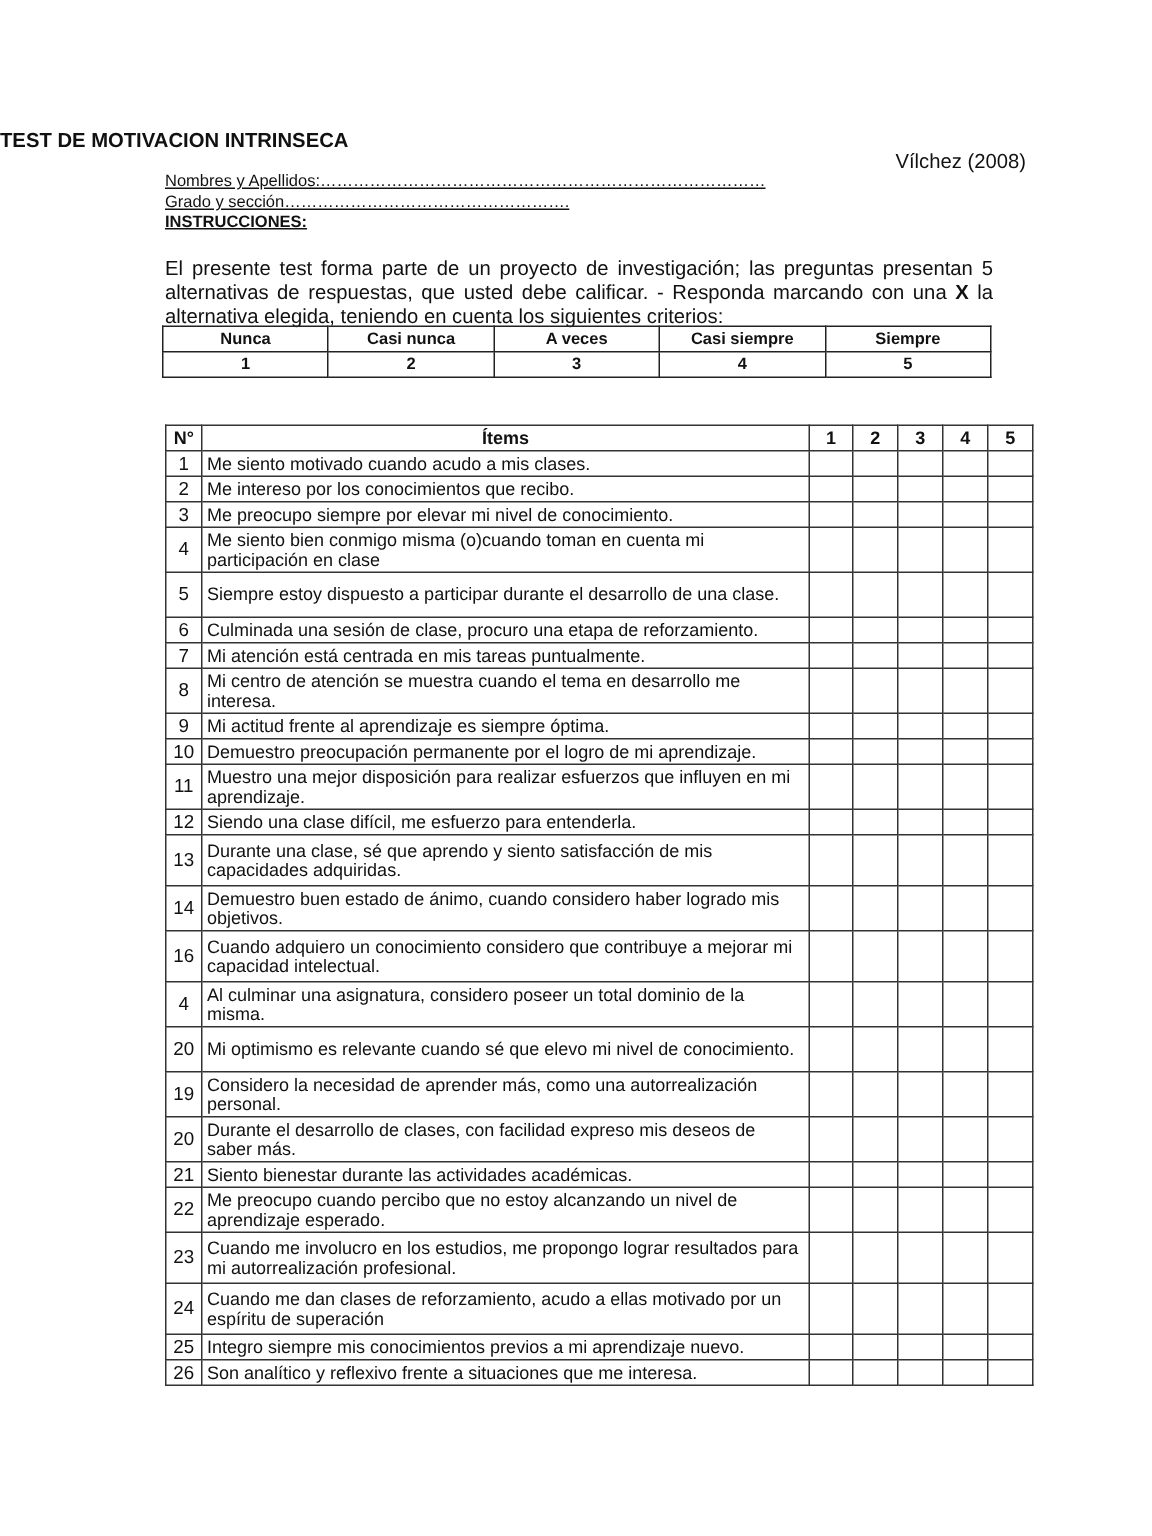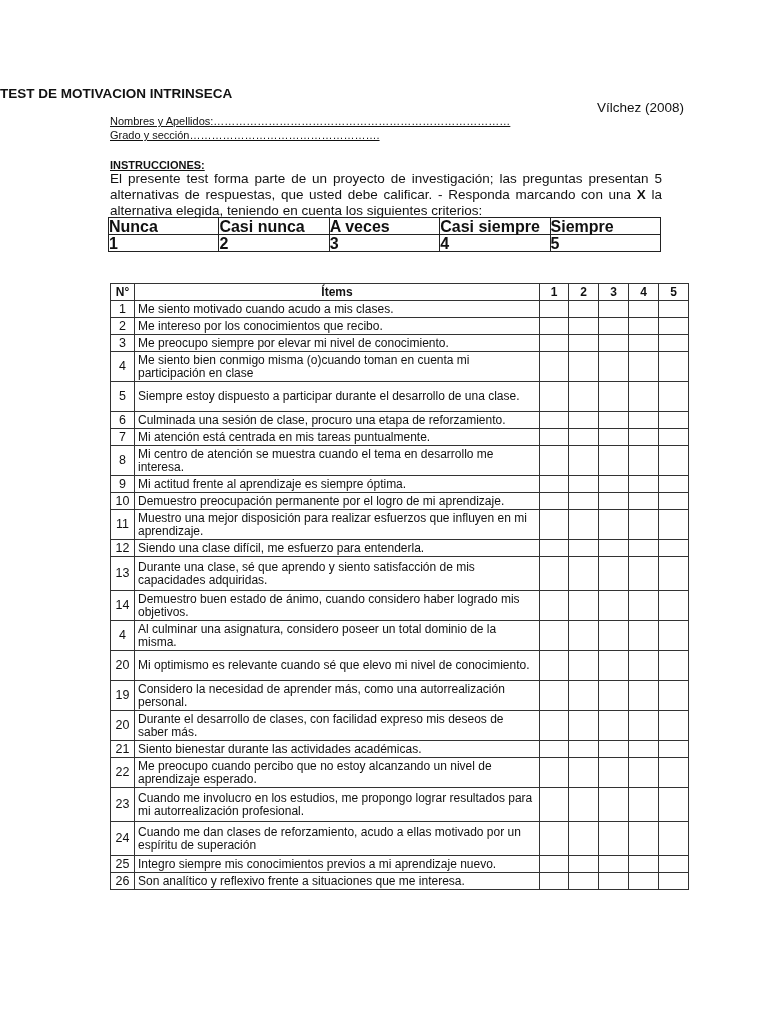--- a/index.html
+++ b/index.html
@@ -8,41 +8,41 @@
   .title { position:absolute; left:0; width:712px; top:86px; text-align:left;
            font-weight:bold; font-size:13.5px; line-height:15px; }
   .subtitle { position:absolute; left:0; width:684px; top:100px; text-align:right;
               font-size:13.5px; line-height:15px; }
   .line { position:absolute; left:110px; font-size:11px; line-height:15px; white-space:nowrap;text-decoration:underline; }
   .bold { font-weight:bold; }
   .para { position:absolute; left:110px; width:552px; top:156px; font-size:13.5px; line-height:16px;
           text-align:justify;margin-top:15px; }
   table { border-collapse:collapse; position:absolute; }
   .crit { left:108px; top:217px; width:553px; }
-  .crit td { border:1px solid #222; font-weight:bold; font-size:16px; text-align:left;
+  .crit td { border:1px solid #222; font-weight:bold; font-size:11px; text-align:center;
              height:16px; padding:0; line-height:15px; }
   .main { left:110px; top:283px; width:578px; table-layout:fixed; }
   .main td, .main th { border:1px solid #333; padding:0 3px; font-size:12px; line-height:13px;
                        vertical-align:middle; }
   .main th { font-weight:bold; height:16px; text-align:center; }
   .main td.num { text-align:center; padding:0; font-size:12.5px; }
   .main td.item { text-align:left; }
   .main td.box { padding:0; }
   .h1 td { height:16px; }
   .h2 td { height:29px; }
   .h3 td { height:33px; }
 </style>
 </head>
 <body>
 
 <div class="title">TEST DE MOTIVACION INTRINSECA</div>
 <div class="subtitle">Vílchez (2008)</div>
 <div class="line" style="top:114px;">Nombres y Apellidos:………………………………………………………………………</div>
 <div class="line" style="top:128px;">Grado y sección…………………………………………….</div>
-<div class="line bold" style="top:158px;">INSTRUCCIONES:</div>
+<div class="line bold" style="top:141px;">INSTRUCCIONES:</div>
 <div class="para"><span>El presente test forma parte de un proyecto de investigación; las preguntas presentan 5 alternativas de respuestas, que usted debe calificar. - Responda marcando con una </span><b>X</b><span> la alternativa elegida, teniendo en cuenta los siguientes criterios:</span></div>
 
 <table class="crit">
   <tbody>
       <tr>
     <td style="width:20%">Nunca</td>
     <td style="width:20%">Casi nunca</td>
     <td style="width:20%">A veces</td>
     <td style="width:20%">Casi siempre</td>
     <td style="width:20%">Siempre</td>
@@ -198,20 +198,29 @@
       </tr>
       <tr class="h2">
         <td class="num">14</td>
         <td class="item">Demuestro buen estado de ánimo, cuando considero haber logrado mis objetivos.</td>
         <td class="box"></td>
         <td class="box"></td>
         <td class="box"></td>
         <td class="box"></td>
         <td class="box"></td>
       </tr>
+      <tr class="h3">
+        <td class="num">16</td>
+        <td class="item">Cuando adquiero un conocimiento considero que contribuye a mejorar mi capacidad intelectual.</td>
+        <td class="box"></td>
+        <td class="box"></td>
+        <td class="box"></td>
+        <td class="box"></td>
+        <td class="box"></td>
+      </tr>
       <tr class="h2">
         <td class="num">4</td>
         <td class="item">Al culminar una asignatura, considero poseer un total dominio de la misma.</td>
         <td class="box"></td>
         <td class="box"></td>
         <td class="box"></td>
         <td class="box"></td>
         <td class="box"></td>
       </tr>
       <tr class="h2">

